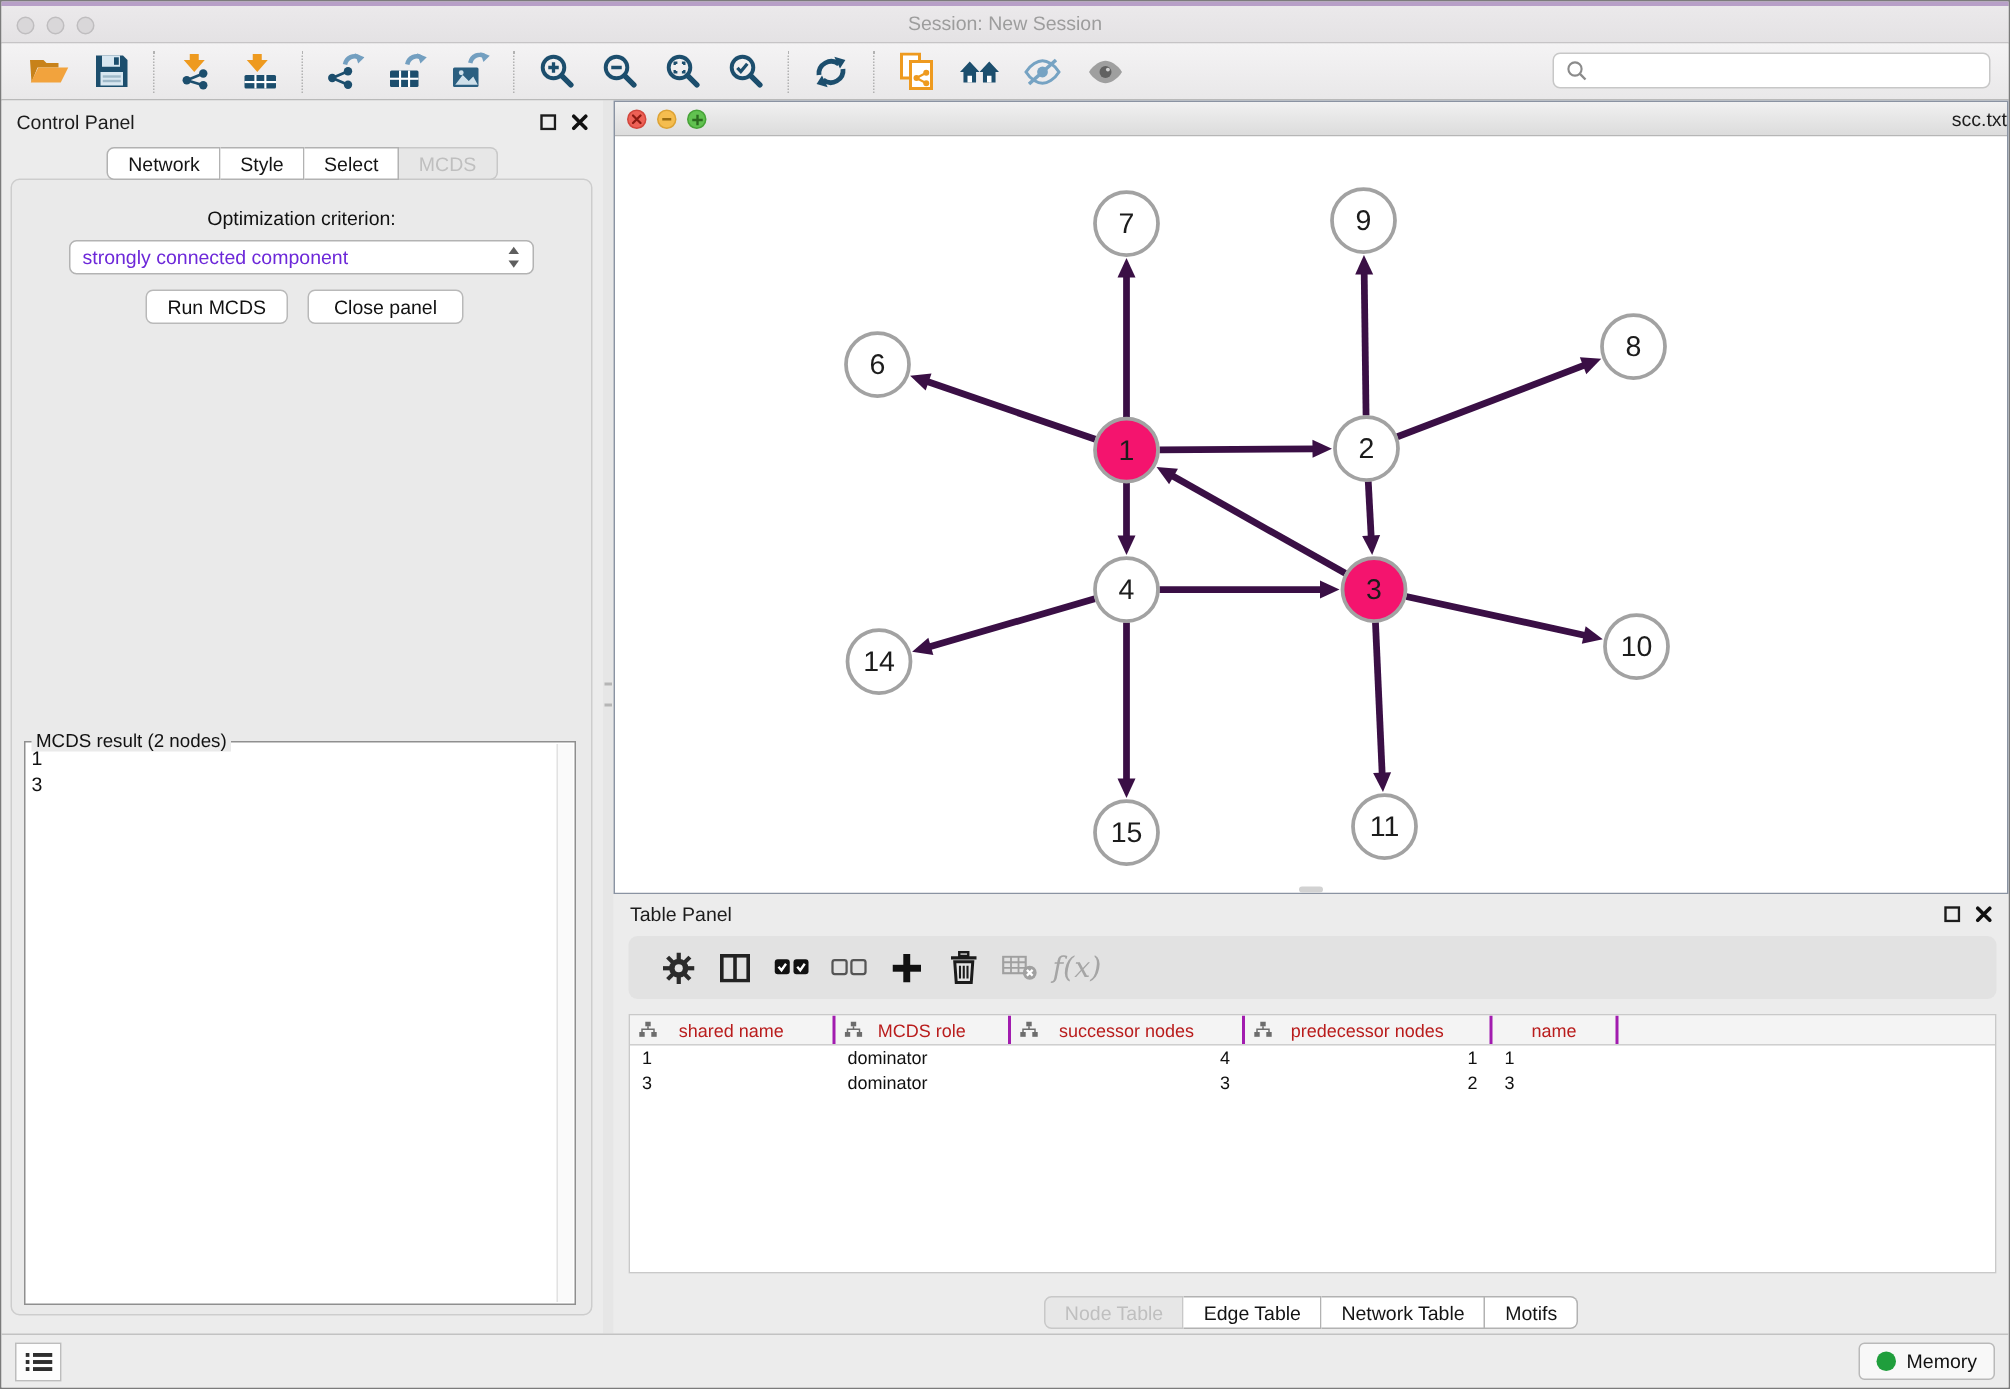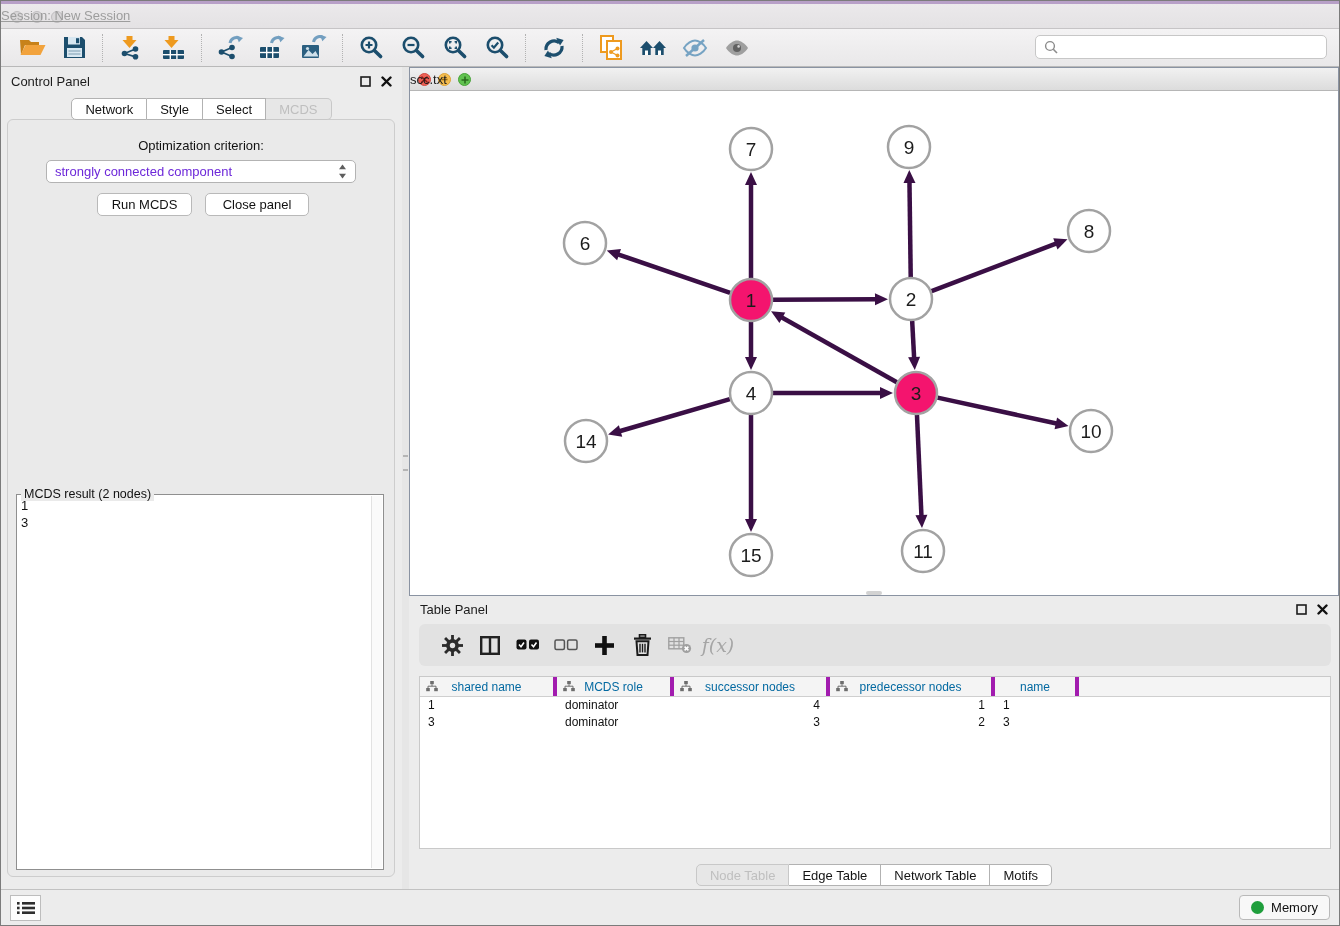--- a/index.html
+++ b/index.html
@@ -6,22 +6,22 @@
   html,body { width:1340px; height:926px; overflow:hidden;
     font-family:"Liberation Sans", sans-serif; background:#ececec; }
   .screen { position:absolute; inset:0; border:1px solid #7b7b7b; background:#ececec; }
 
   
   .titlebar { position:absolute; top:0; left:0; right:0; height:28px;
     background:linear-gradient(#b79fc7 0, #b79fc7 3px, #ebe9eb 3px, #e4e2e4 100%);
     border-bottom:1px solid #c6c4c6; }
   .tl-group { position:absolute; left:10px; top:10px; display:flex; gap:8px; }
   .tl-dot { width:12px; height:12px; border-radius:50%; background:#d9d7d9; border:1px solid #bfbdbf; }
-  .win-title { position:absolute; left:0; right:0; top:7px; 
-    font-size:13px; color:#9d9d9d;text-decoration:underline; }
+  .win-title { position:absolute; left:0; right:0; top:7px; text-align:center;
+    font-size:13px; color:#9d9d9d; }
 
   
   .toolbar { position:absolute; top:28px; left:0; right:0; height:38px;
     background:linear-gradient(#f4f3f4,#e9e8e9); border-bottom:1px solid #b9b9b9;
     display:flex; align-items:center; padding-left:10px; }
   .tb-btn { width:42px; height:34px; display:flex; align-items:center; justify-content:center;
     background:transparent; border:none; }
   .tb-btn.disabled { opacity:.9; }
   .tb-sep { width:0; height:28px; border-left:1px dotted #b2b2b2; margin:0 7px; }
   .search-wrap { position:absolute; right:12px; top:6px; }
@@ -70,41 +70,41 @@
   .right-area { position:absolute; top:66px; left:408px; right:0; bottom:36px; }
   .net-frame { position:absolute; top:0; left:0; right:0; height:529px;
     border:1px solid #8a93a2; background:#fff; }
   .net-titlebar { position:relative; height:23px;
     background:linear-gradient(#f1f1f1,#dcdcdc); border-bottom:1px solid #b6b6b6; }
   .net-lights { position:absolute; left:8px; top:5px; display:flex; gap:7px; }
   .light { width:13px; height:13px; border-radius:50%; display:flex; align-items:center; justify-content:center; }
   .light.close { background:#ee6156; border:1px solid #d2473d; }
   .light.min   { background:#f5bd4f; border:1px solid #dda335; }
   .light.zoom  { background:#61c250; border:1px solid #47a338; }
-  .net-title { position:absolute; left:0; right:0; top:4px; text-align:left;
+  .net-title { position:absolute; left:0; right:0; top:4px; text-align:right;
     font-size:13px; color:#1d1d1d; }
   .net-canvas { position:absolute; top:23px; left:0; right:0; bottom:0; background:#fff; }
   .net-grip { position:absolute; bottom:0; left:50%; margin-left:-8px; width:16px; height:4px;
     background:#d2d2d2; border-radius:2px; }
 
   
   .table-panel { position:absolute; top:529px; left:0; right:0; bottom:0; background:#ececec; }
   .tp-header { height:27px; display:flex; align-items:center; padding:0 11px;
     font-size:13px; color:#1c1c1c; }
   .tp-toolbar { position:absolute; top:28px; left:10px; right:8px; height:42px;
     background:#e2e2e2; border-radius:6px; display:flex; align-items:center;
     padding:0 14px; gap:0; }
   .tp-tool { width:38px; height:36px; display:flex; align-items:center; justify-content:center;
     background:transparent; border:none; }
   .fx { font-family:"DejaVu Serif", serif; font-style:italic; font-size:19px; color:#a5a5a5; }
   .tp-table { position:absolute; top:80px; left:10px; right:8px; height:173px;
     background:#fff; border:1px solid #c9c9c9; overflow:hidden; }
   .tr-head { display:flex; height:20px; background:#f4f4f4; border-bottom:1px solid #cfcfcf; }
   .th { position:relative; display:flex; align-items:center; justify-content:center;
-    font-size:12px; color:#0369a1; border-right:4px solid #a21caf; flex:0 0 auto; }
+    font-size:12px; color:#b91c1c; border-right:2px solid #a21caf; flex:0 0 auto; }
   .th .tree { position:absolute; left:6px; top:4px; }
   .tr { display:flex; height:17px; }
   .td { font-size:12px; color:#111; flex:0 0 auto; line-height:17px; }
   .tp-tabs { position:absolute; bottom:3px; left:0; right:0; display:flex; }
 
   
   .statusbar { position:absolute; bottom:0; left:0; right:0; height:36px; background:#ececec;
     border-top:1px solid #c2c2c2; display:flex; align-items:center;
     justify-content:space-between; padding:0 9px;gap:40px; }
   .console-btn { width:31px; height:26px; background:#fdfdfd; border:1px solid #bdbdbd;

